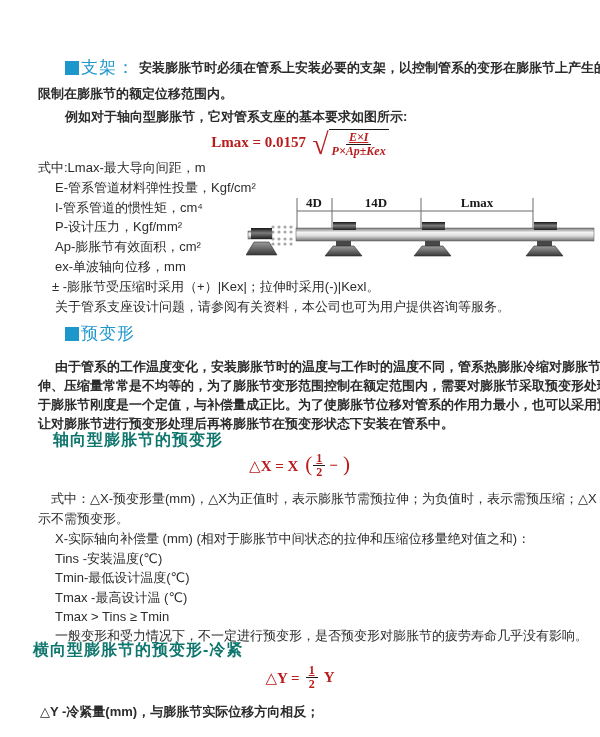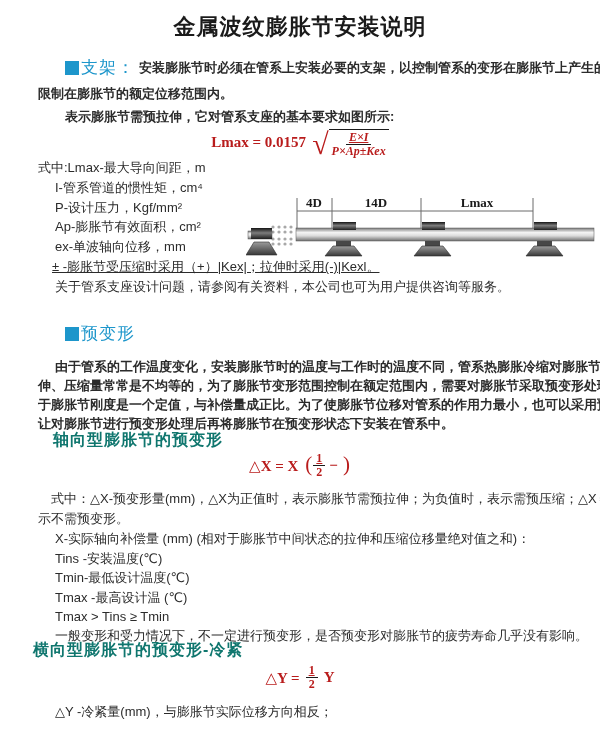--- a/index.html
+++ b/index.html
@@ -41,50 +41,50 @@
   .radicand { border-top:1.5px solid #1a1a1a; padding-top:1px; margin-top:3px; }
   .paren { font-size:21px; font-weight:normal; padding:0 1px; transform:translateY(-1px); }
   .gap-r { margin-right:6px; } .gap-l { margin-left:6px; }
   .f-small-gap { margin:0 4px; }
 </style>
 </head>
 <body>
 
 <div class="page">
 
-  <div class="abs doc-title">金属波纹膨胀节安装说明</div>
 
   <div class="abs" style="top:56px; left:65px;">
     <div class="sec-head-row">
       <span class="sec-square"></span>
       <span class="sec-head-label">支架：</span>
       <span class="body-line bold-line" style="margin-left:4px;">安装膨胀节时必须在管系上安装必要的支架，以控制管系的变形在膨胀节上产生的位移方向并</span>
     </div>
   </div>
   <div class="abs body-line bold-line" style="top:84px; left:38px;">限制在膨胀节的额定位移范围内。</div>
-  <div class="abs body-line bold-line" style="top:107px; left:65px;">表示膨胀节需预拉伸，它对管系支座的基本要求如图所示:</div>
+  <div class="abs body-line bold-line" style="top:107px; left:65px;">例如对于轴向型膨胀节，它对管系支座的基本要求如图所示:</div>
 
   <div class="abs formula" style="top:126px;">
     <span class="inner">
       <span>Lmax = 0.0157</span>
       <span class="radical-sign">√</span>
       <span class="frac radicand ital">
         <span class="num">E×I</span>
         <span class="den">P×Ap±Kex</span>
       </span>
     </span>
   </div>
 
   <div class="abs defs" style="top:158px; left:38px;">
     <div class="body-line">式中:Lmax-最大导向间距，m</div>
+    <div class="body-line d-ind">E-管系管道材料弹性投量，Kgf/cm²</div>
     <div class="body-line d-ind">I-管系管道的惯性矩，cm⁴</div>
     <div class="body-line d-ind">P-设计压力，Kgf/mm²</div>
     <div class="body-line d-ind">Ap-膨胀节有效面积，cm²</div>
     <div class="body-line d-ind">ex-单波轴向位移，mm</div>
-    <div class="body-line" style="margin-left:14px;text-decoration:underline;">± -膨胀节受压缩时采用（+）|Kex|；拉伸时采用(-)|Kexl。</div>
+    <div class="body-line" style="margin-left:14px;">± -膨胀节受压缩时采用（+）|Kex|；拉伸时采用(-)|Kexl。</div>
     <div class="body-line" style="margin-left:17px;">关于管系支座设计问题，请参阅有关资料，本公司也可为用户提供咨询等服务。</div>
   </div>
 
   <svg class="abs" style="top:190px; left:246px;" width="352" height="78" viewBox="0 0 352 78">
     <defs>
       <linearGradient id="pipeGrad" x1="0" y1="0" x2="0" y2="1">
         <stop offset="0" stop-color="#7a7a7a"></stop>
           <stop offset="0.35" stop-color="#f4f4f4"></stop>
         <stop offset="0.6" stop-color="#dcdcdc"></stop>
           <stop offset="1" stop-color="#6e6e6e"></stop>
@@ -204,15 +204,15 @@
     <span class="inner">
       <span class="gap-r">△Y =</span>
       <span class="frac">
         <span class="num">1</span>
         <span class="den">2</span>
       </span>
       <span class="gap-l">Y</span>
     </span>
   </div>
 
-  <div class="abs body-line" style="top:702px; left:55px;">△Y -冷紧量(mm)，与膨胀节实际位移方向相反；</div>
+  <div class="abs body-line" style="top:702px; left:40px;font-weight:bold;">△Y -冷紧量(mm)，与膨胀节实际位移方向相反；</div>
 
 </div>
 
 </body></html>

